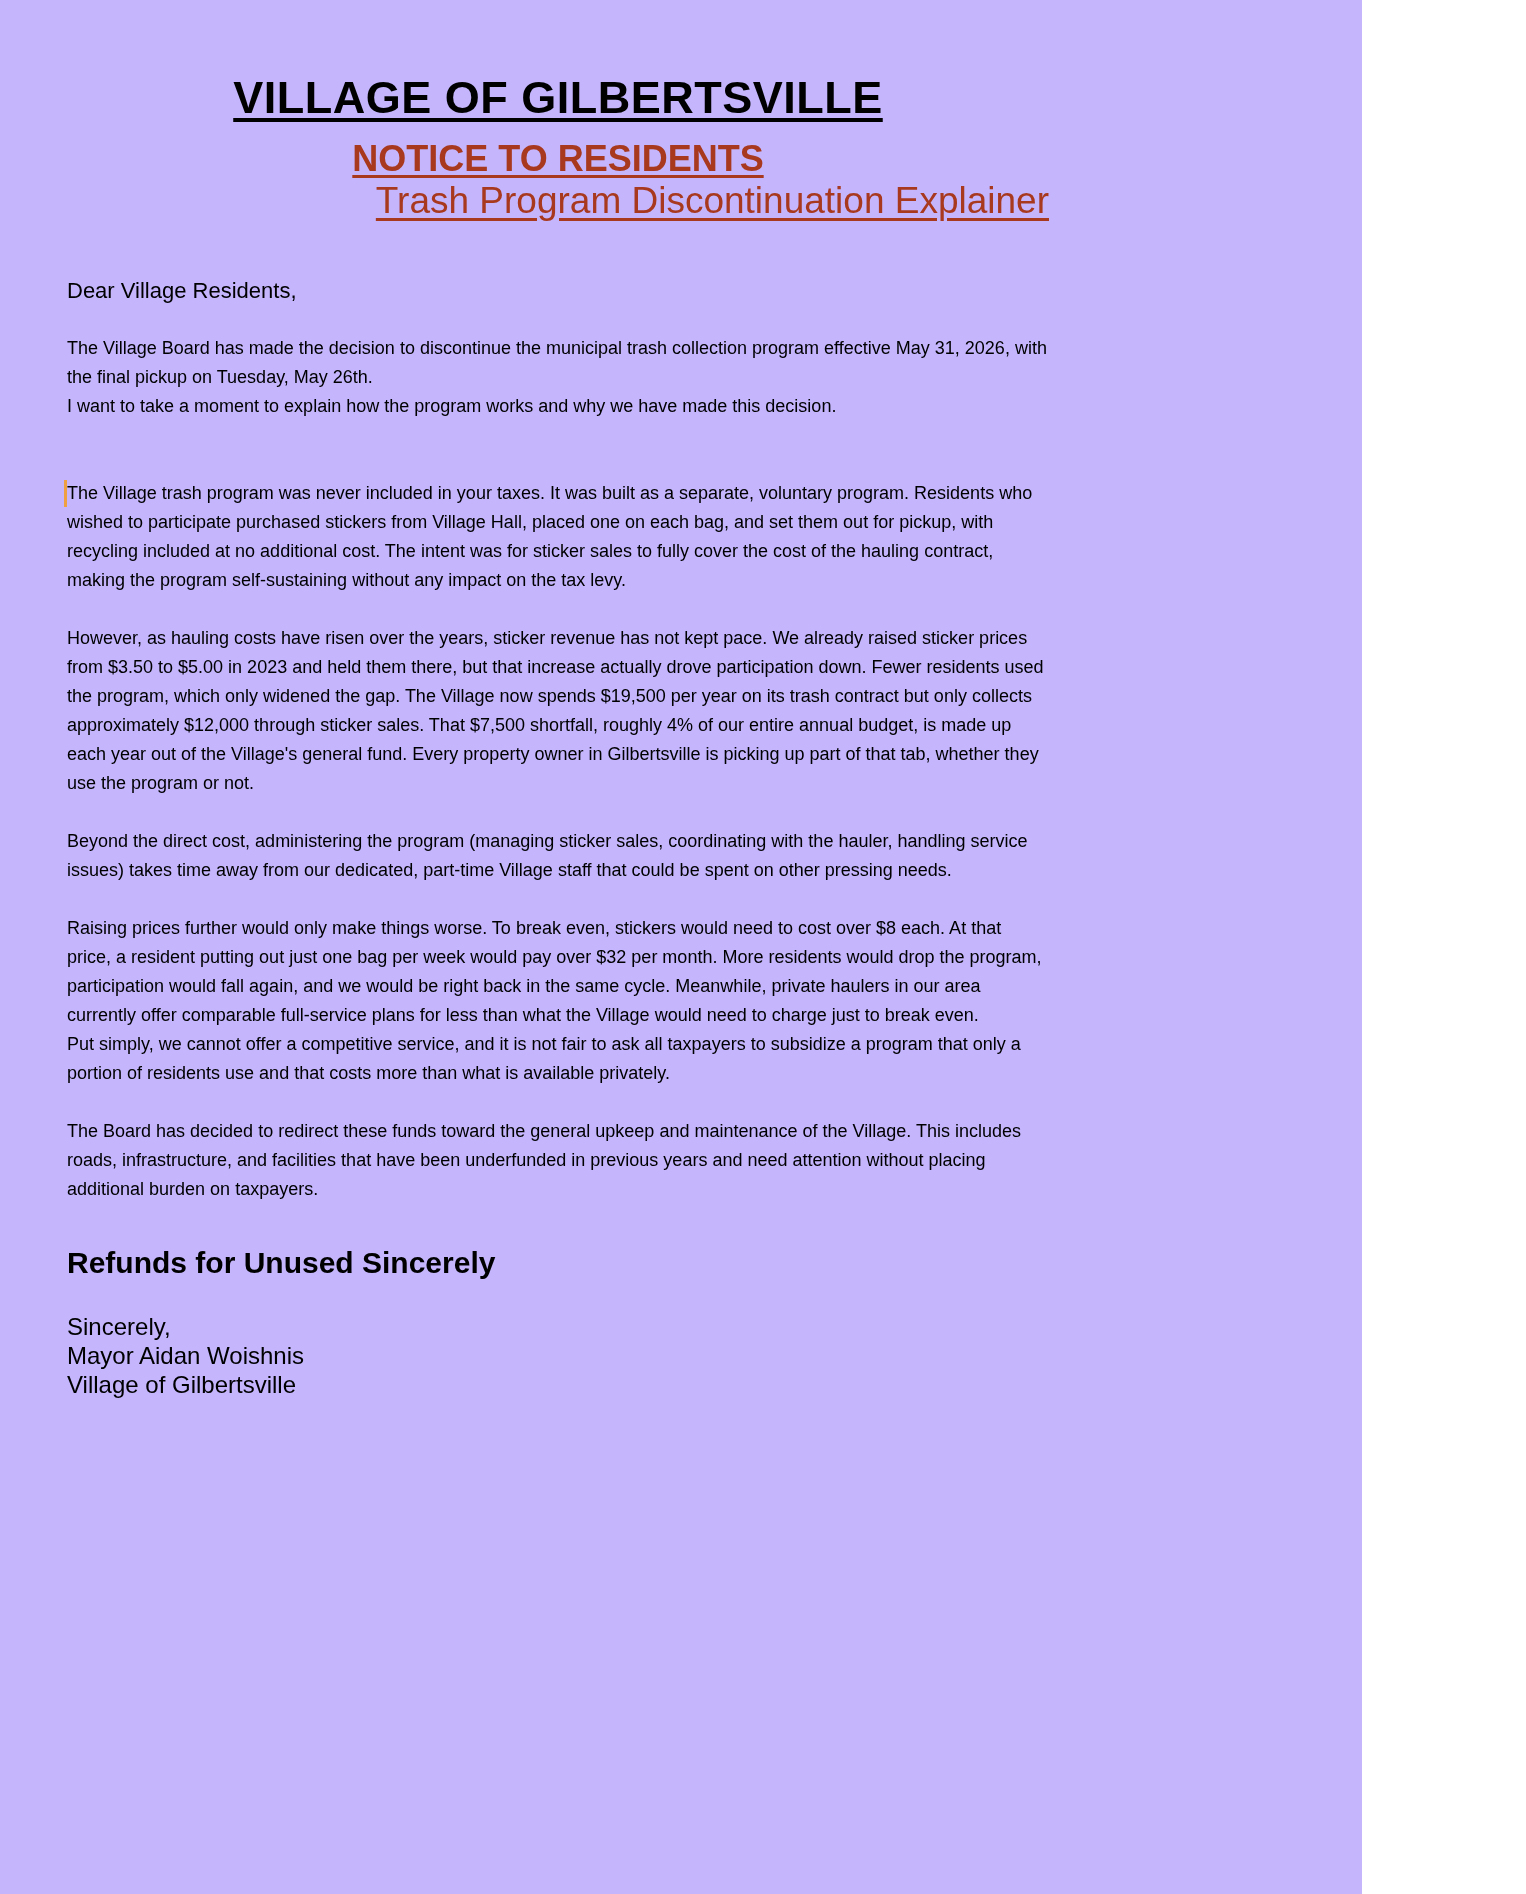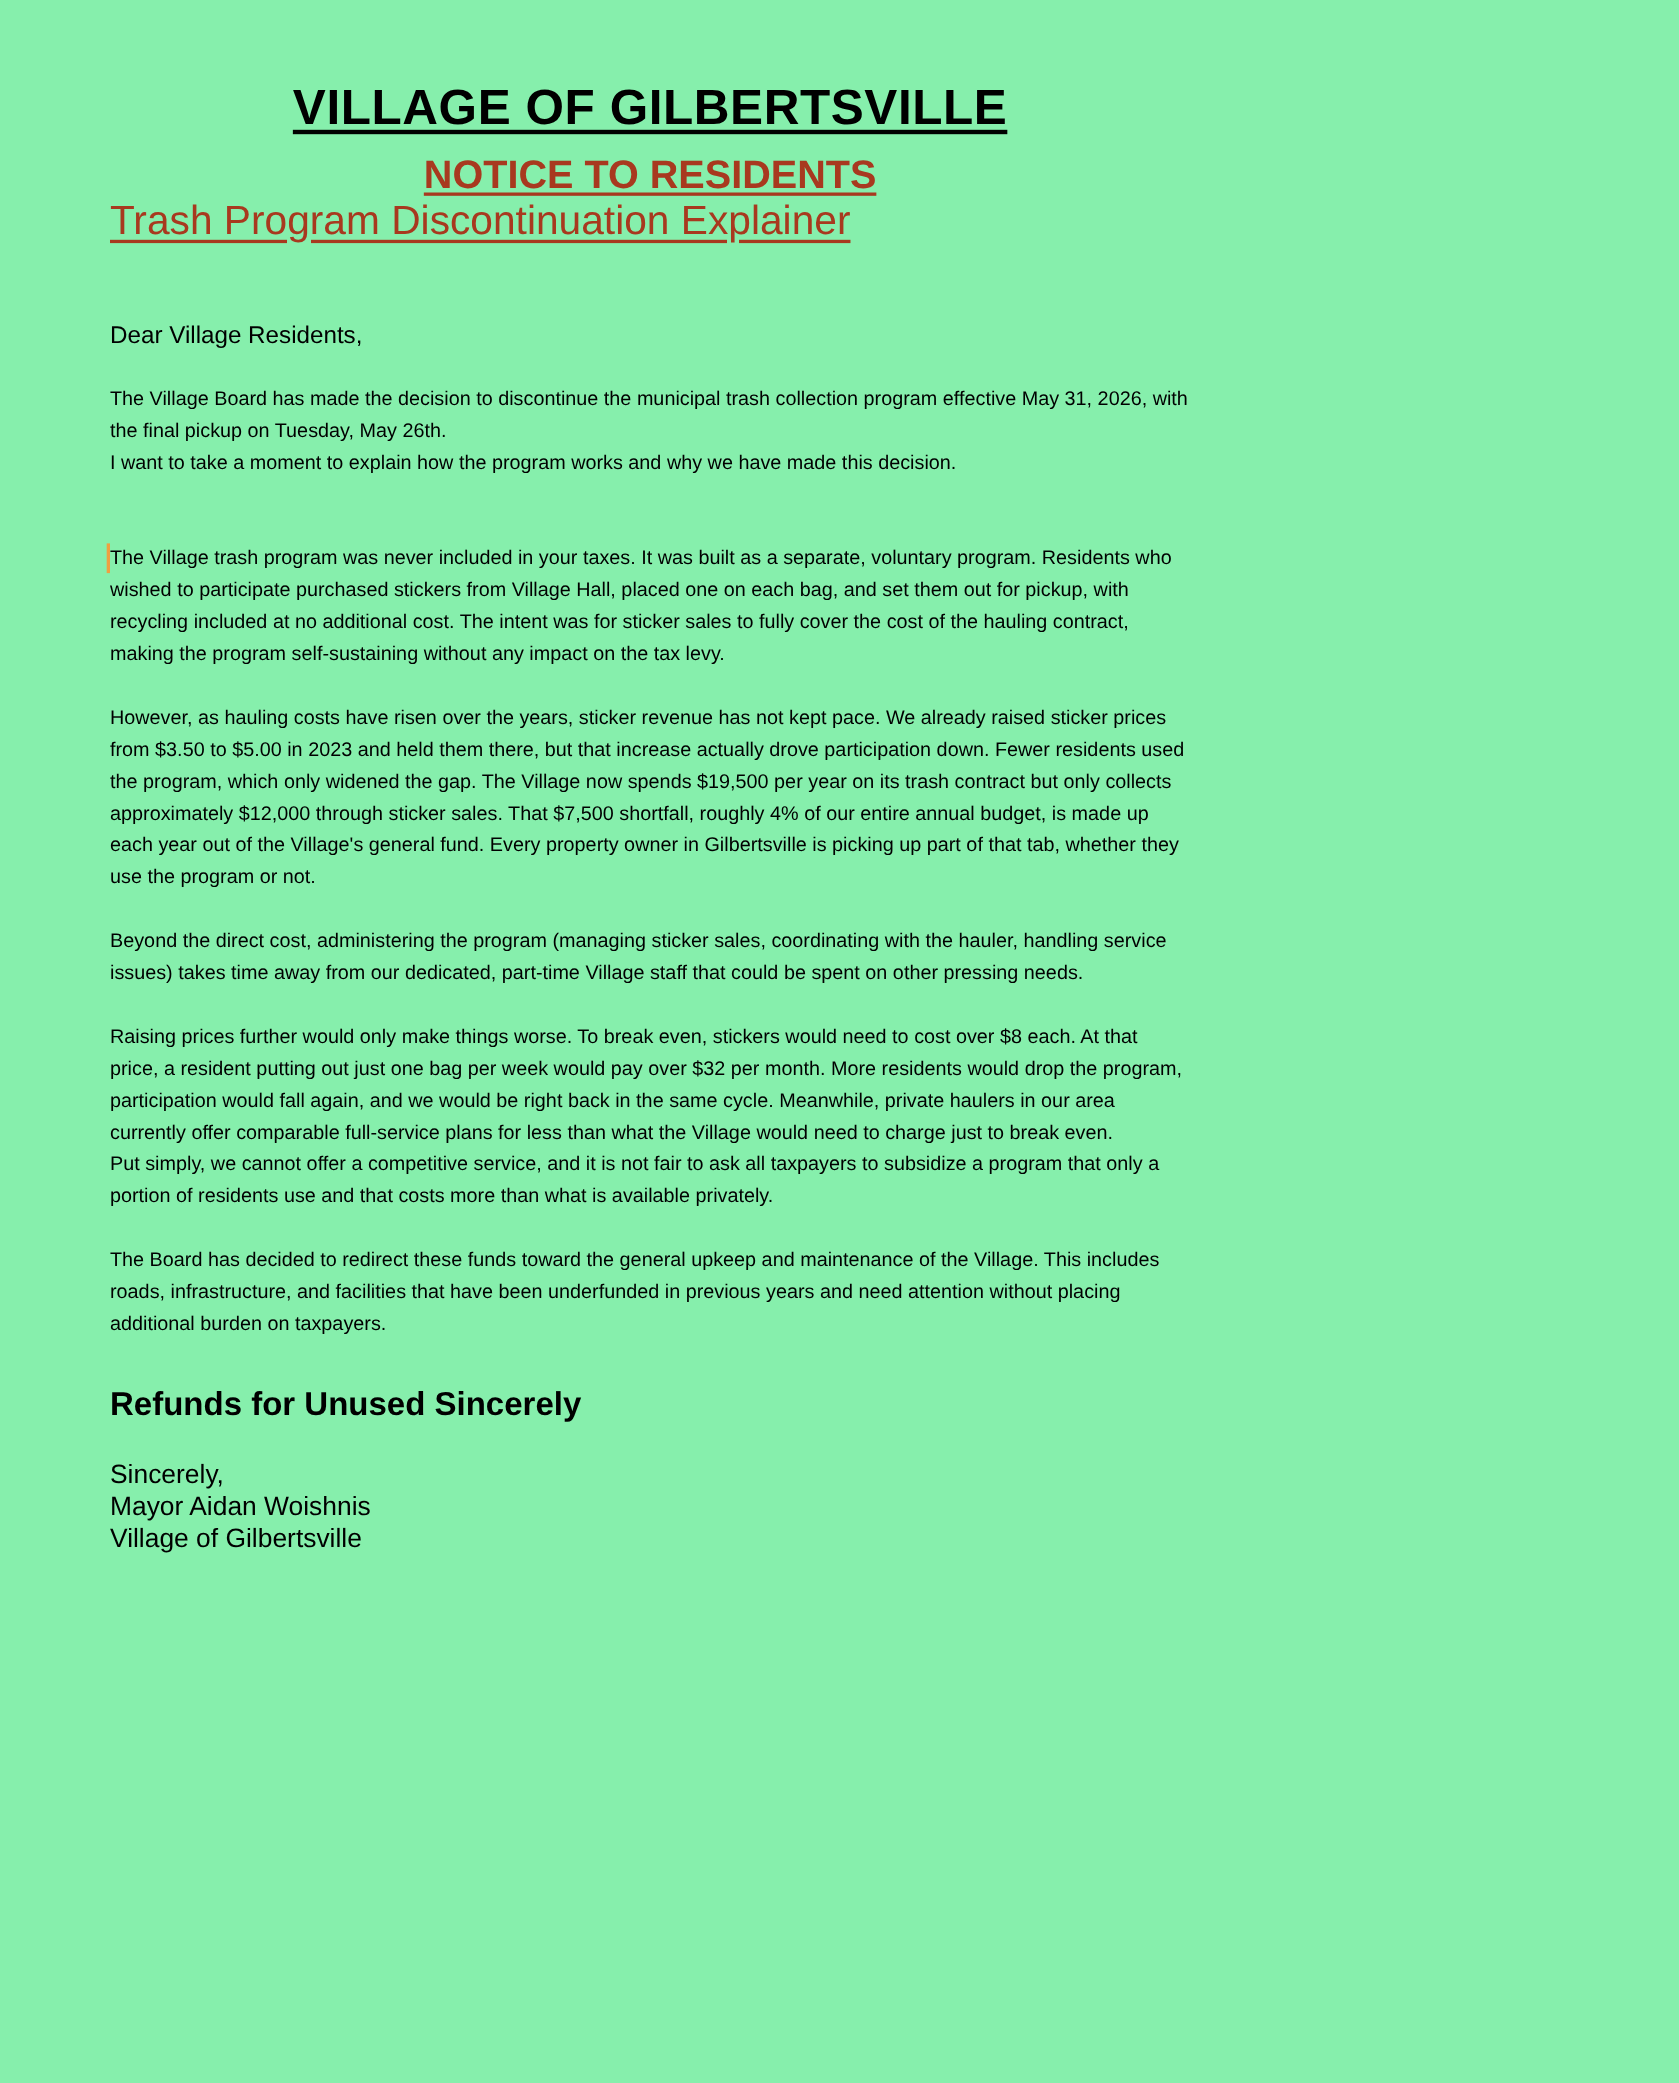--- a/index.html
+++ b/index.html
@@ -3,24 +3,24 @@
 <meta charset="utf-8">
 <style>
   * { margin: 0; padding: 0; box-sizing: border-box; }
   html, body {
     background: #ffffff;
     font-family: "Liberation Sans", "DejaVu Sans", sans-serif;
     color: #000000;
   }
   .page {
     position: relative;
-    width: 1526px;
+    width: 1362px;
     min-height: 1894px;
-    background: #86efac;
-    padding: 72px 0 0 100px;
+    background: #c4b5fd;
+    padding: 72px 0 0 67px;
   }
   .content {
     width: 982px;
   }
   .doc-title {
     text-align: center;
     font-size: 45px;
     font-weight: bold;
     letter-spacing: 0.5px;
     text-decoration: underline;
@@ -28,26 +28,26 @@
     margin-bottom: 14px;
   }
   .doc-subtitle {
     text-align: center;
     font-size: 36px;
     font-weight: bold;
     text-decoration: underline;
     text-underline-offset: 4px;
   }
   .doc-subsubtitle {
-    text-align: left;
+    text-align: right;
     font-size: 37px;
     font-weight: normal;
     text-decoration: underline;
     text-underline-offset: 5px;
-    margin-bottom: 68px;
+    margin-bottom: 54px;
   }
   .salutation {
     font-size: 22px;
     line-height: 29px;
     margin-bottom: 29px;
   }
   p.body-para {
     font-size: 18px;
     line-height: 29px;
     margin-bottom: 29px;

